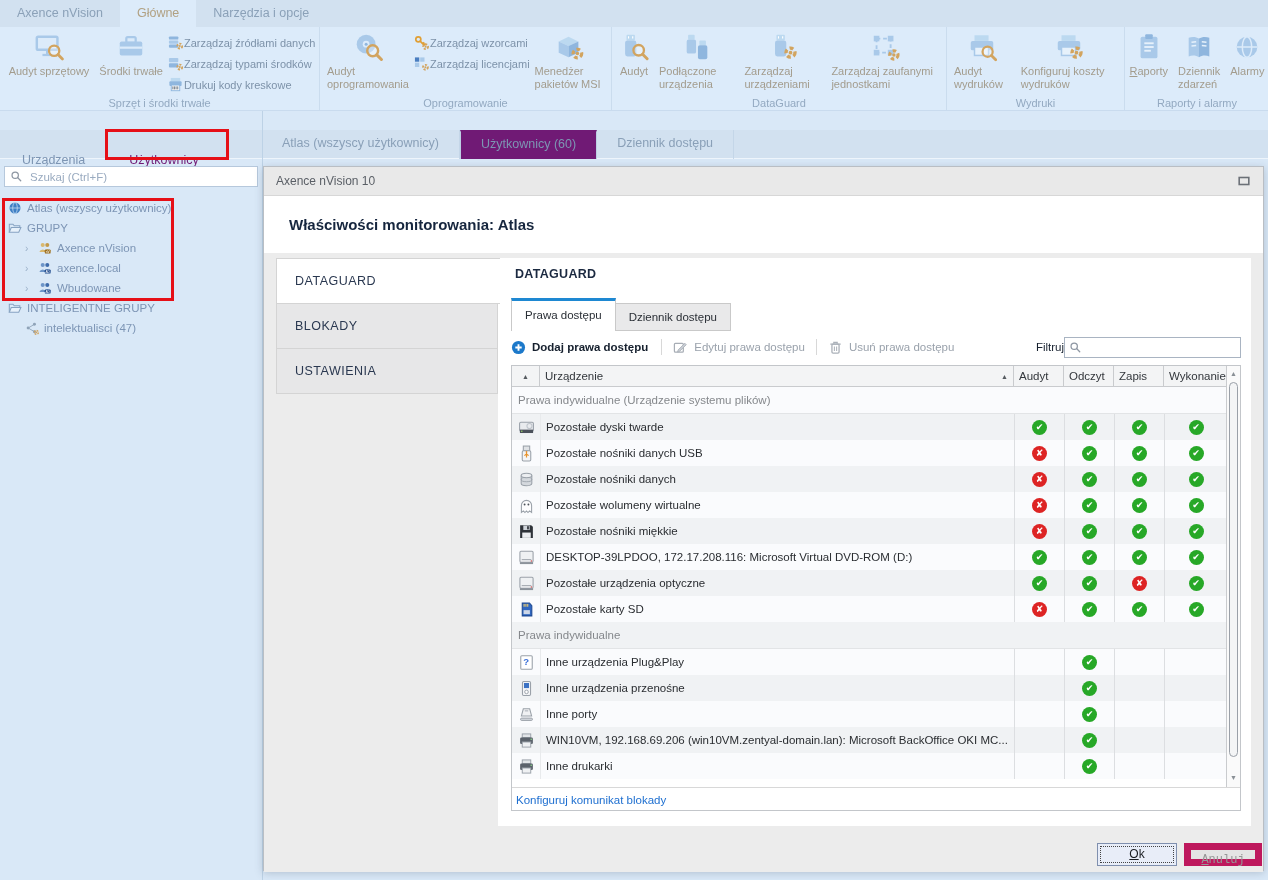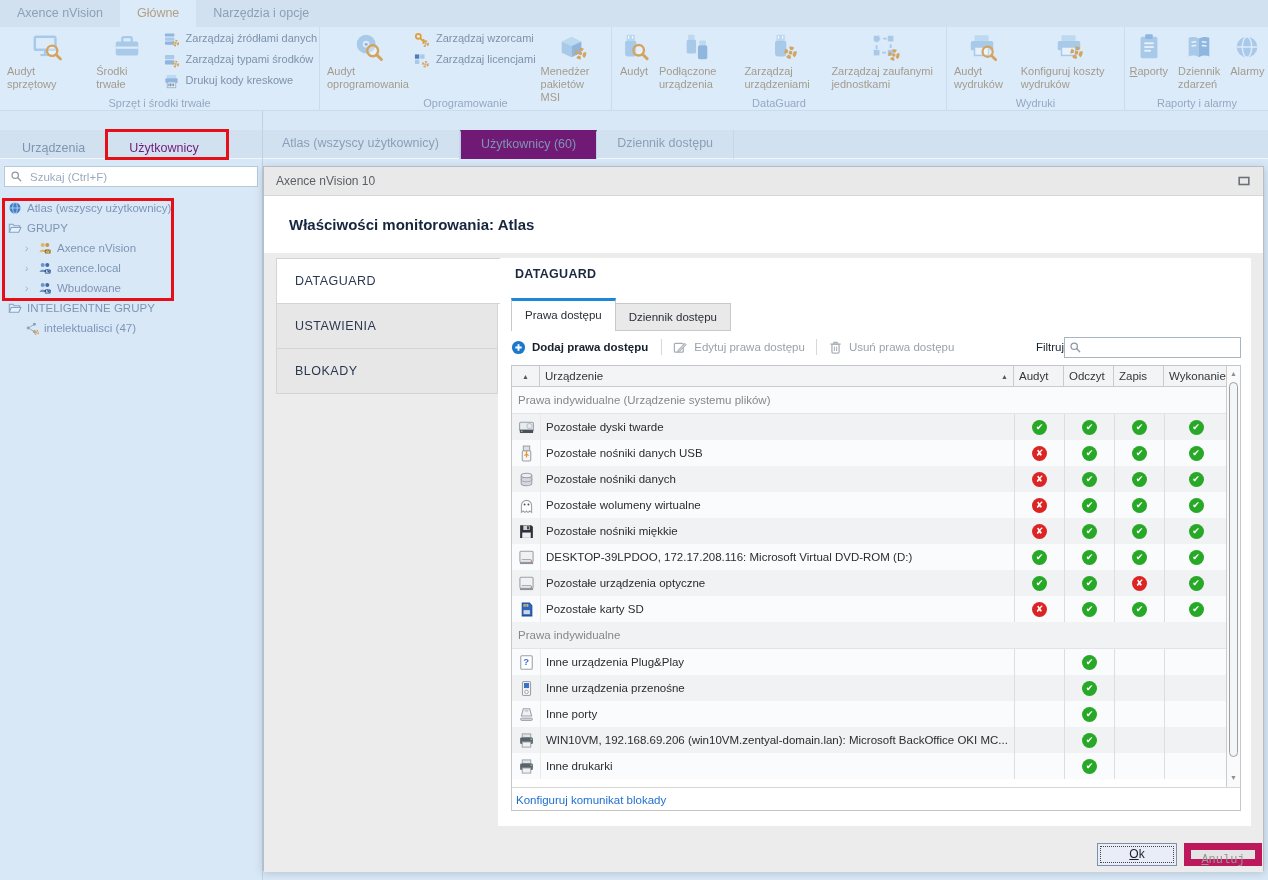--- a/index.html
+++ b/index.html
@@ -14,27 +14,27 @@
   #ribbon{position:absolute;left:0;top:27px;width:1268px;height:84px;background:#dcebfa;
     display:flex;overflow:hidden;border-bottom:1px solid #c9dbee;}
   .rgroup{position:relative;flex:none;border-right:1px solid #cadcee;padding:1px 2px 13px;}
   .rgrow{display:flex;height:100%;justify-content:center;}
   .rglabel{position:absolute;bottom:1px;left:0;right:0;text-align:center;font-size:11px;color:#93a9c1;white-space:nowrap;}
   .rbig{display:flex;flex-direction:column;align-items:center;text-align:left;
     font-size:11px;color:#a39c8d;padding:4px 5px 0;line-height:13px;max-width:150px;}
   .rbig .icn{margin-bottom:3px;}
   .rbl{white-space:pre-line;}
   .rscol{display:flex;flex-direction:column;padding-top:4px;}
-  .rsmall{display:flex;height:21px;font-size:11px;color:#7d92a9;gap:7px;white-space:nowrap;}
+  .rsmall{display:flex;align-items:center;height:21px;font-size:11px;color:#7d92a9;gap:1px;white-space:nowrap;}
   .ul1::first-letter{text-decoration:underline;}
 
   
   #workspace{position:absolute;left:0;top:111px;width:1268px;height:769px;background:#d9e8f7;}
   #tabRow{position:absolute;left:0;top:19px;width:1268px;height:29px;background:#d2e1f0;border-bottom:1px solid #eef5fc;}
-  #sideTabs{position:absolute;left:0;top:4px;height:29px;display:flex;}
+  #sideTabs{position:absolute;left:0;top:16px;height:29px;display:flex;}
   .stab{padding:0 22px;line-height:29px;font-size:12.5px;color:#7d95b3;}
   .stab.active{color:#701a75;}
   #mainTabs{position:absolute;left:262px;top:0;height:29px;display:flex;}
   .mtab{padding:0 20px;line-height:27px;font-size:12.5px;color:#8aa0b8;border-right:1px solid #c4d6e8;margin-top:0;}
   .mtab.active{background:#701a75;border:1px solid #bdd0e4;border-top:2px solid #701a75;border-bottom:none;color:#7d95b3;line-height:25px;}
   #sideSep{position:absolute;left:262px;top:0;bottom:0;width:1px;background:#bdd2e6;}
   #sideSearch{position:absolute;left:4px;top:55px;width:254px;height:21px;background:#fff;
     border:1px solid #b6c8dc;display:flex;align-items:center;padding:0 5px;gap:5px;}
   #sideSearch input{border:none;outline:none;flex:1;font-size:11.5px;color:#556;
     font-family:"Liberation Sans",sans-serif;background:transparent;}
@@ -484,22 +484,22 @@
           <svg viewBox="0 0 16 16" width="14" height="14">
             <rect x="2.5" y="4" width="11" height="8" fill="none" stroke="#6b7077" stroke-width="1.8"></rect>
           </svg>
         </span>
     </div>
     <div id="dlgHeader">
       <span class="t">Właściwości monitorowania: Atlas</span>
     </div>
     <div id="dlgMenu">
         <div class="mitem active">DATAGUARD</div>
+        <div class="mitem">BLOKADY</div>
         <div class="mitem">USTAWIENIA</div>
-        <div class="mitem">BLOKADY</div>
       </div>
     <div id="panel">
       <div id="secTitle">DATAGUARD</div>
       <div id="dlgTabs">
           <div class="dtab active">Prawa dostępu</div>
           <div class="dtab">Dziennik dostępu</div>
         </div>
       <div id="dlgToolbar">
         <div class="tbtn primary">
           <span class="icn" id="addIc" style="width:15px;height:15px">

